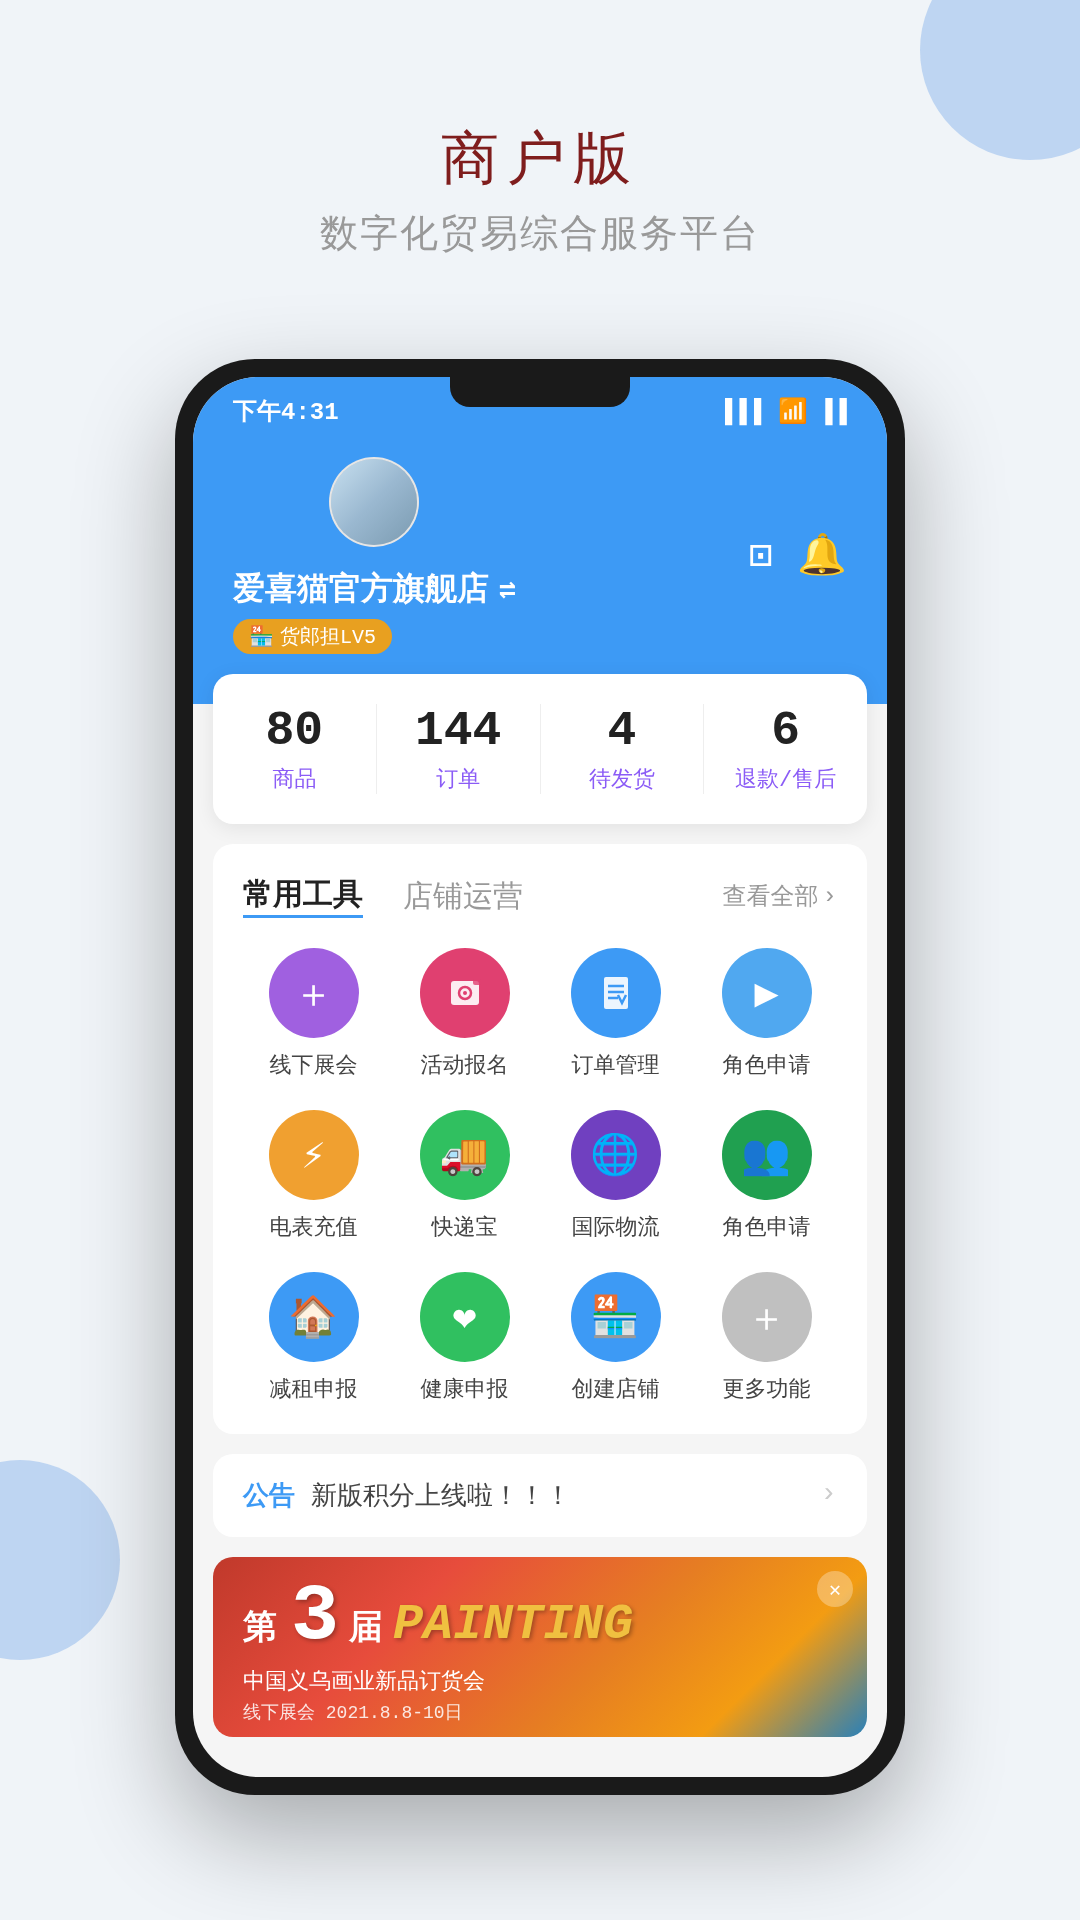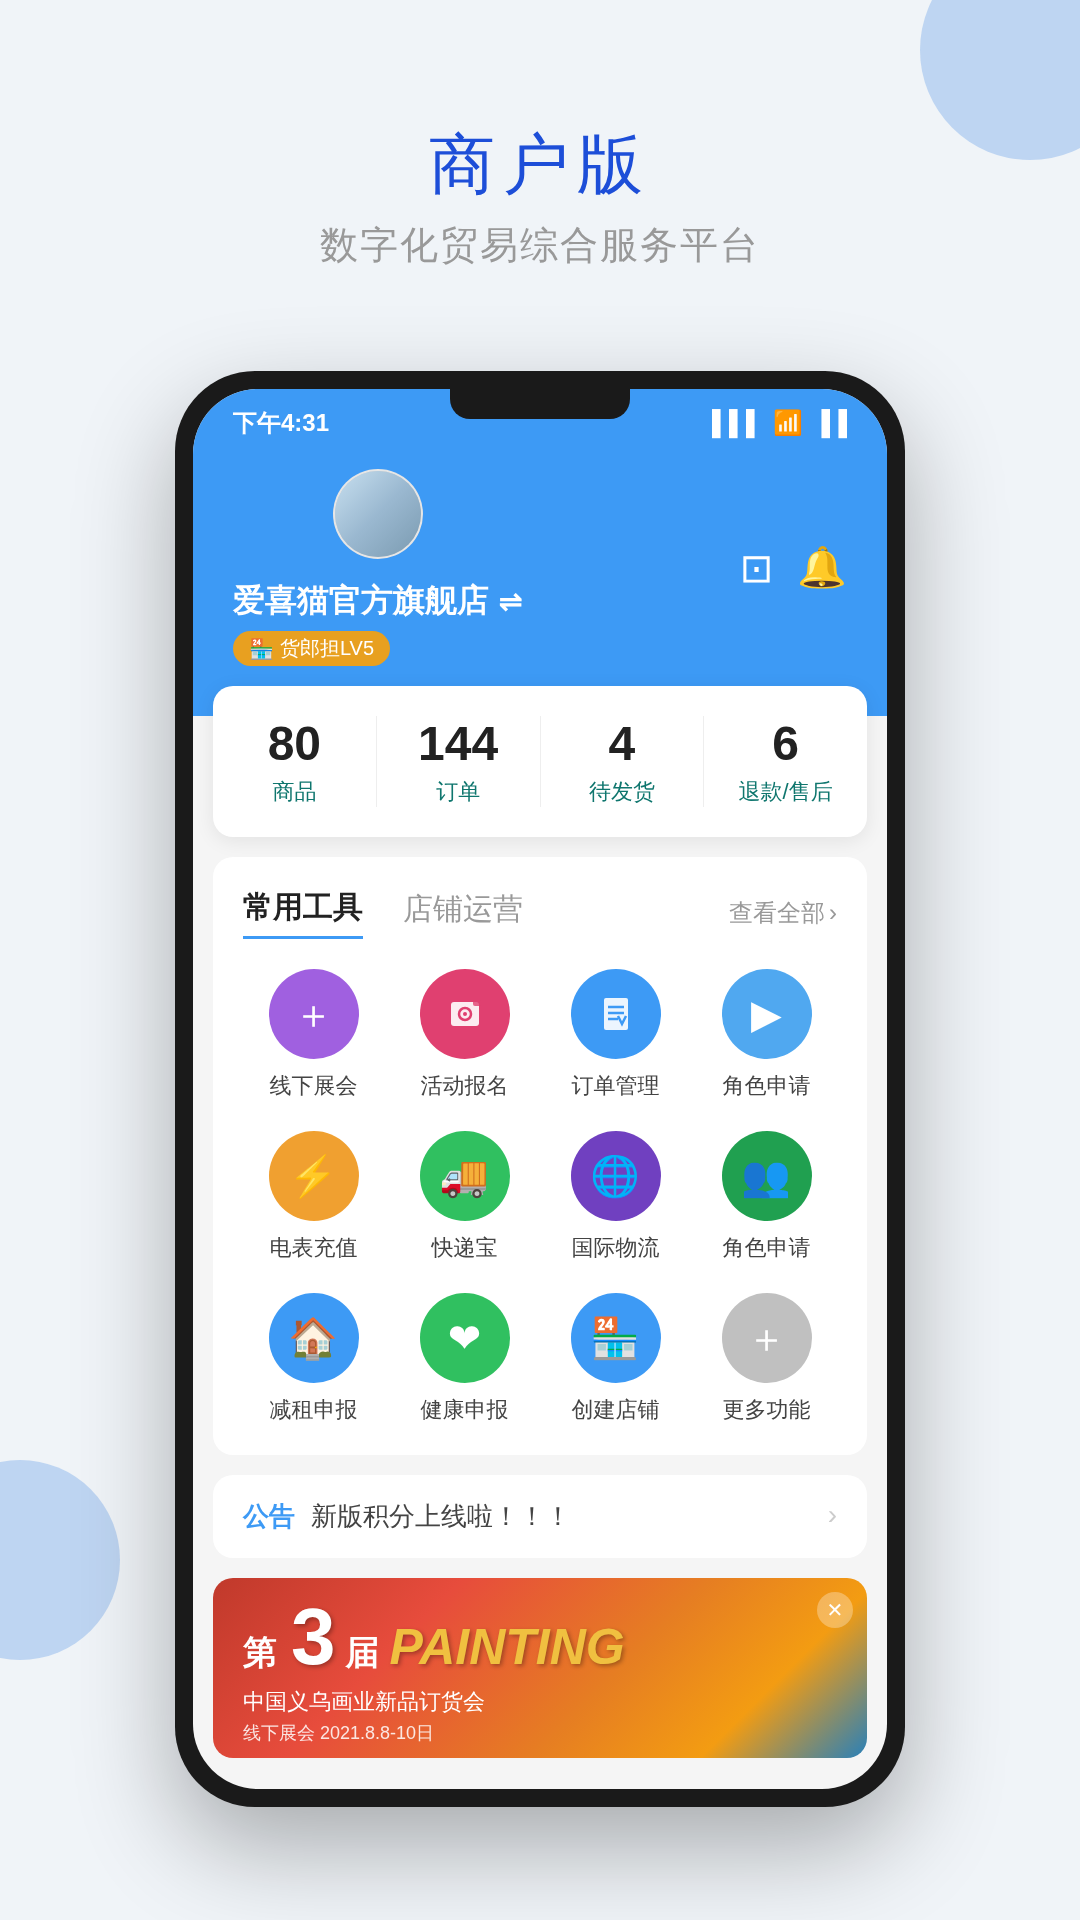--- a/index.html
+++ b/index.html
@@ -34,23 +34,23 @@
       background: #a8c8f0;
       opacity: 0.7;
     }
 
     
     .page-header {
       text-align: center;
       padding: 120px 0 60px 0;
     }
     .page-title {
-      font-size: 66px;
+      font-size: 58px;
       font-weight: 300;
-      color: #1d4ed8;
+      color: #7f1d1d;
       letter-spacing: 8px;
     }
     .page-subtitle {
       font-size: 38px;
       color: #999;
       margin-top: 10px;
       letter-spacing: 2px;
     }
 
     
@@ -77,20 +77,21 @@
       top: 18px;
       left: 50%;
       transform: translateX(-50%);
       z-index: 10;
     }
     .phone-screen {
       background: #f5f5f5;
       border-radius: 65px;
       overflow: hidden;
       min-height: 1400px;
+      font-family: Liberation Mono, monospace;
     }
 
     
     .status-bar {
       background: #3d9af5;
       display: flex;
       justify-content: space-between;
       align-items: center;
       padding: 18px 40px 10px 40px;
       color: white;
@@ -179,40 +180,40 @@
       border-right: 1px solid #eee;
     }
     .stat-item:last-child { border-right: none; }
     .stat-number {
       font-size: 48px;
       font-weight: 700;
       color: #222;
     }
     .stat-label {
       font-size: 22px;
-      color: #0f766e;
+      color: #8b5cf6;
       margin-top: 6px;
     }
 
     
     .tools-section {
       background: white;
       margin: 20px 20px 0 20px;
       border-radius: 20px;
       padding: 30px;
     }
     .tools-tabs {
       display: flex;
       align-items: center;
       margin-bottom: 30px;
     }
     .tools-tab {
       font-size: 30px;
       color: #999;
-      padding-bottom: 8px;
+      padding-bottom: 0;
       margin-right: 40px;
       cursor: pointer;
     }
     .tools-tab.active {
       color: #222;
       font-weight: 700;
       border-bottom: 3px solid #3d9af5;
     }
     .tools-view-all {
       margin-left: auto;

